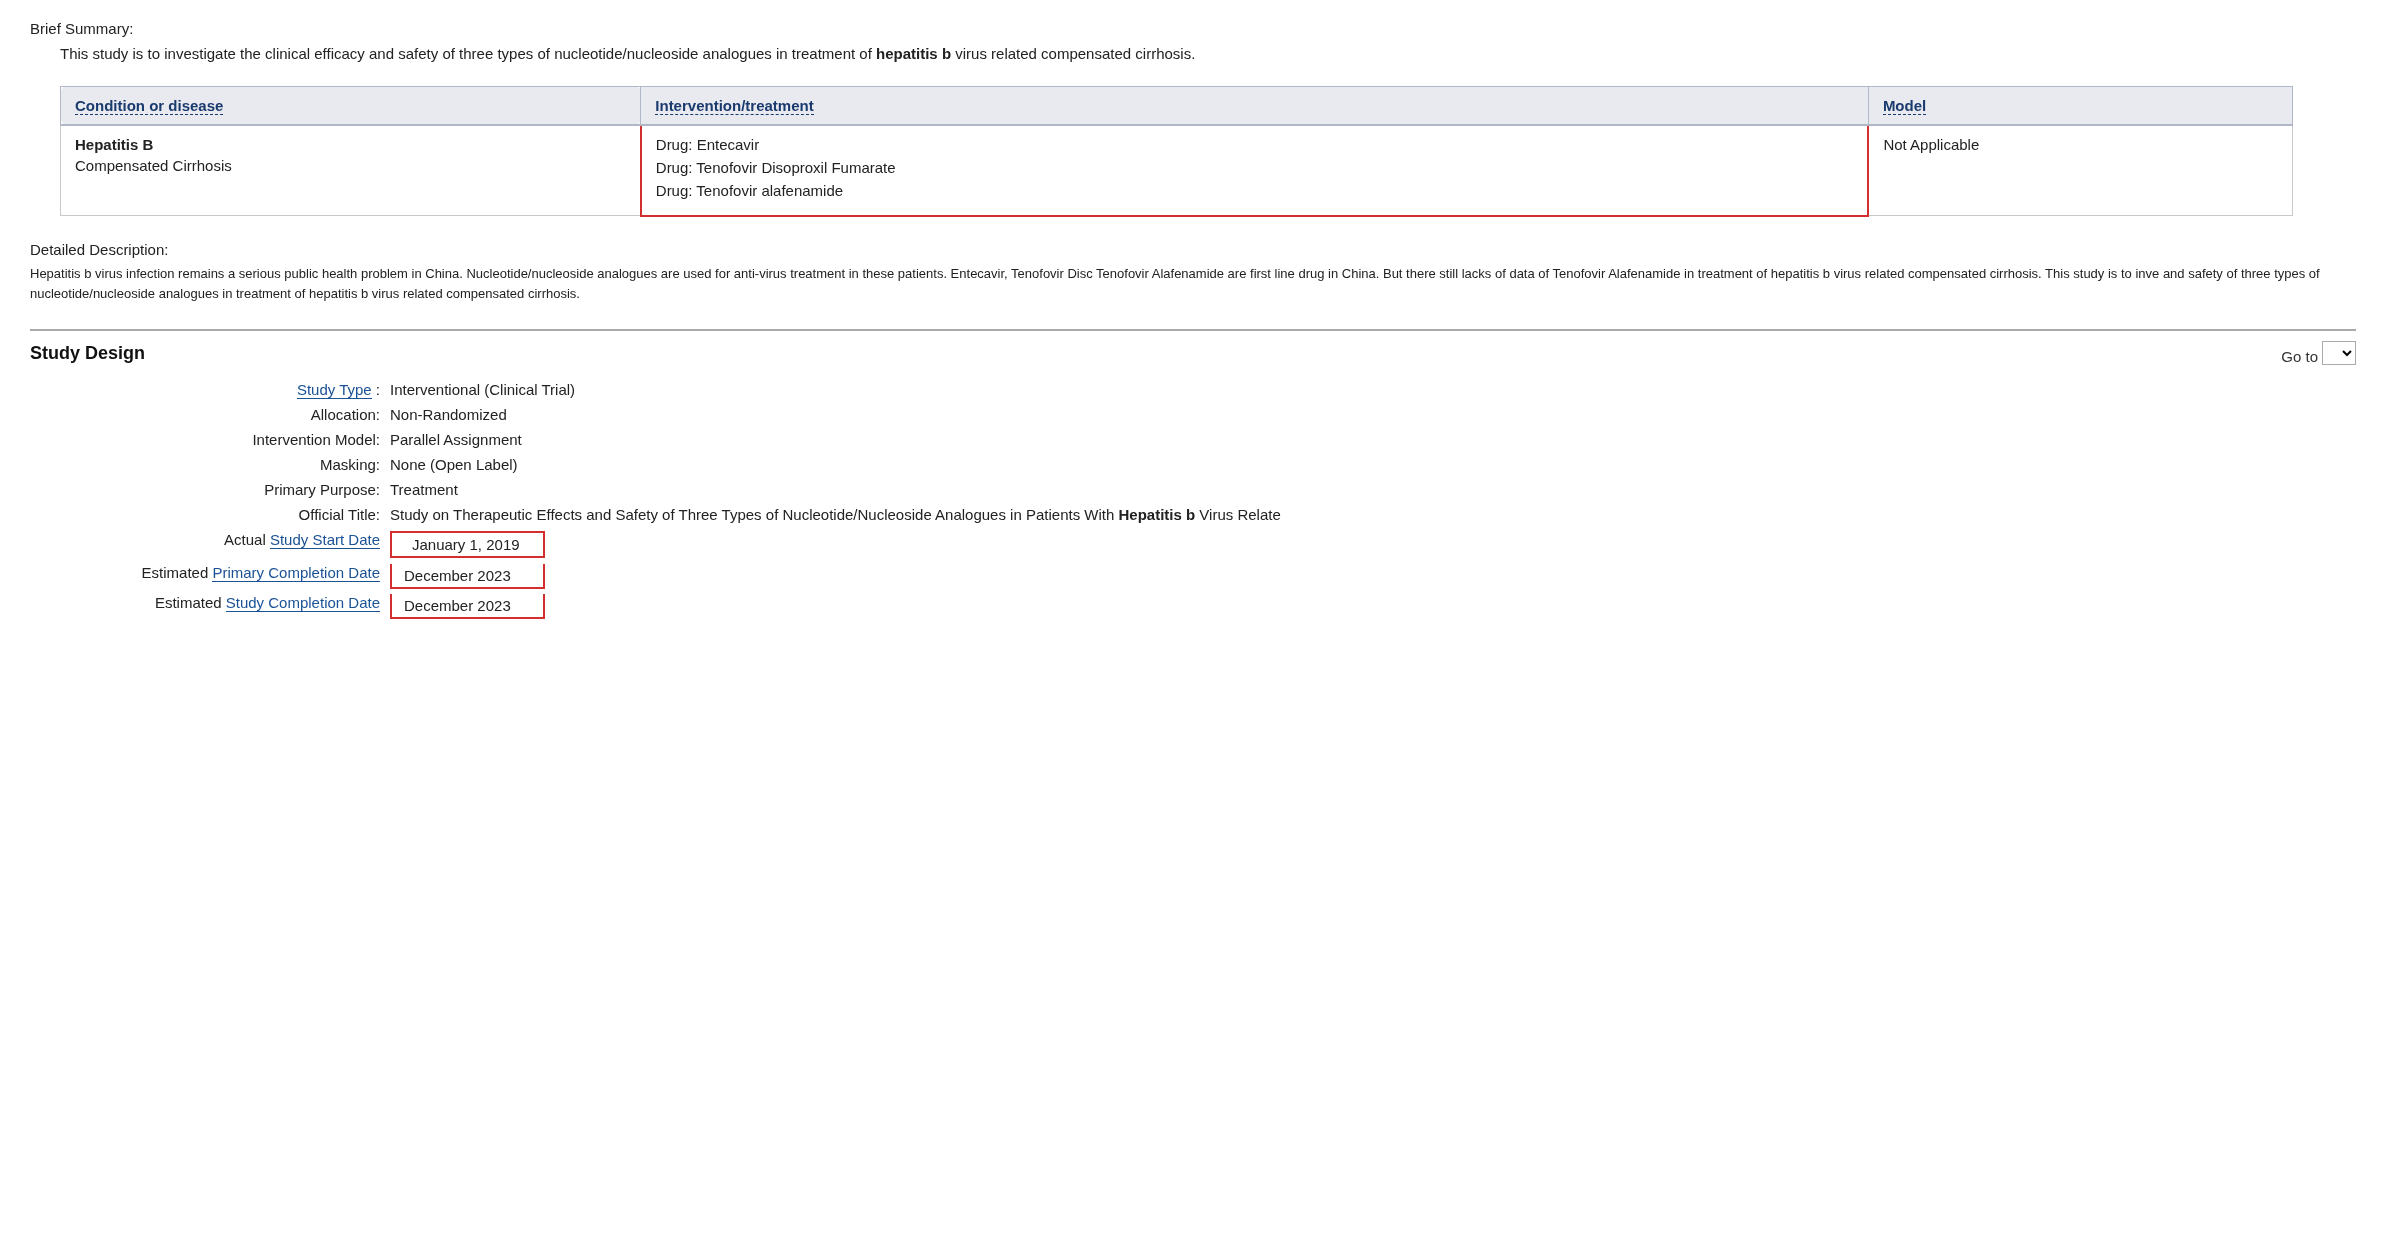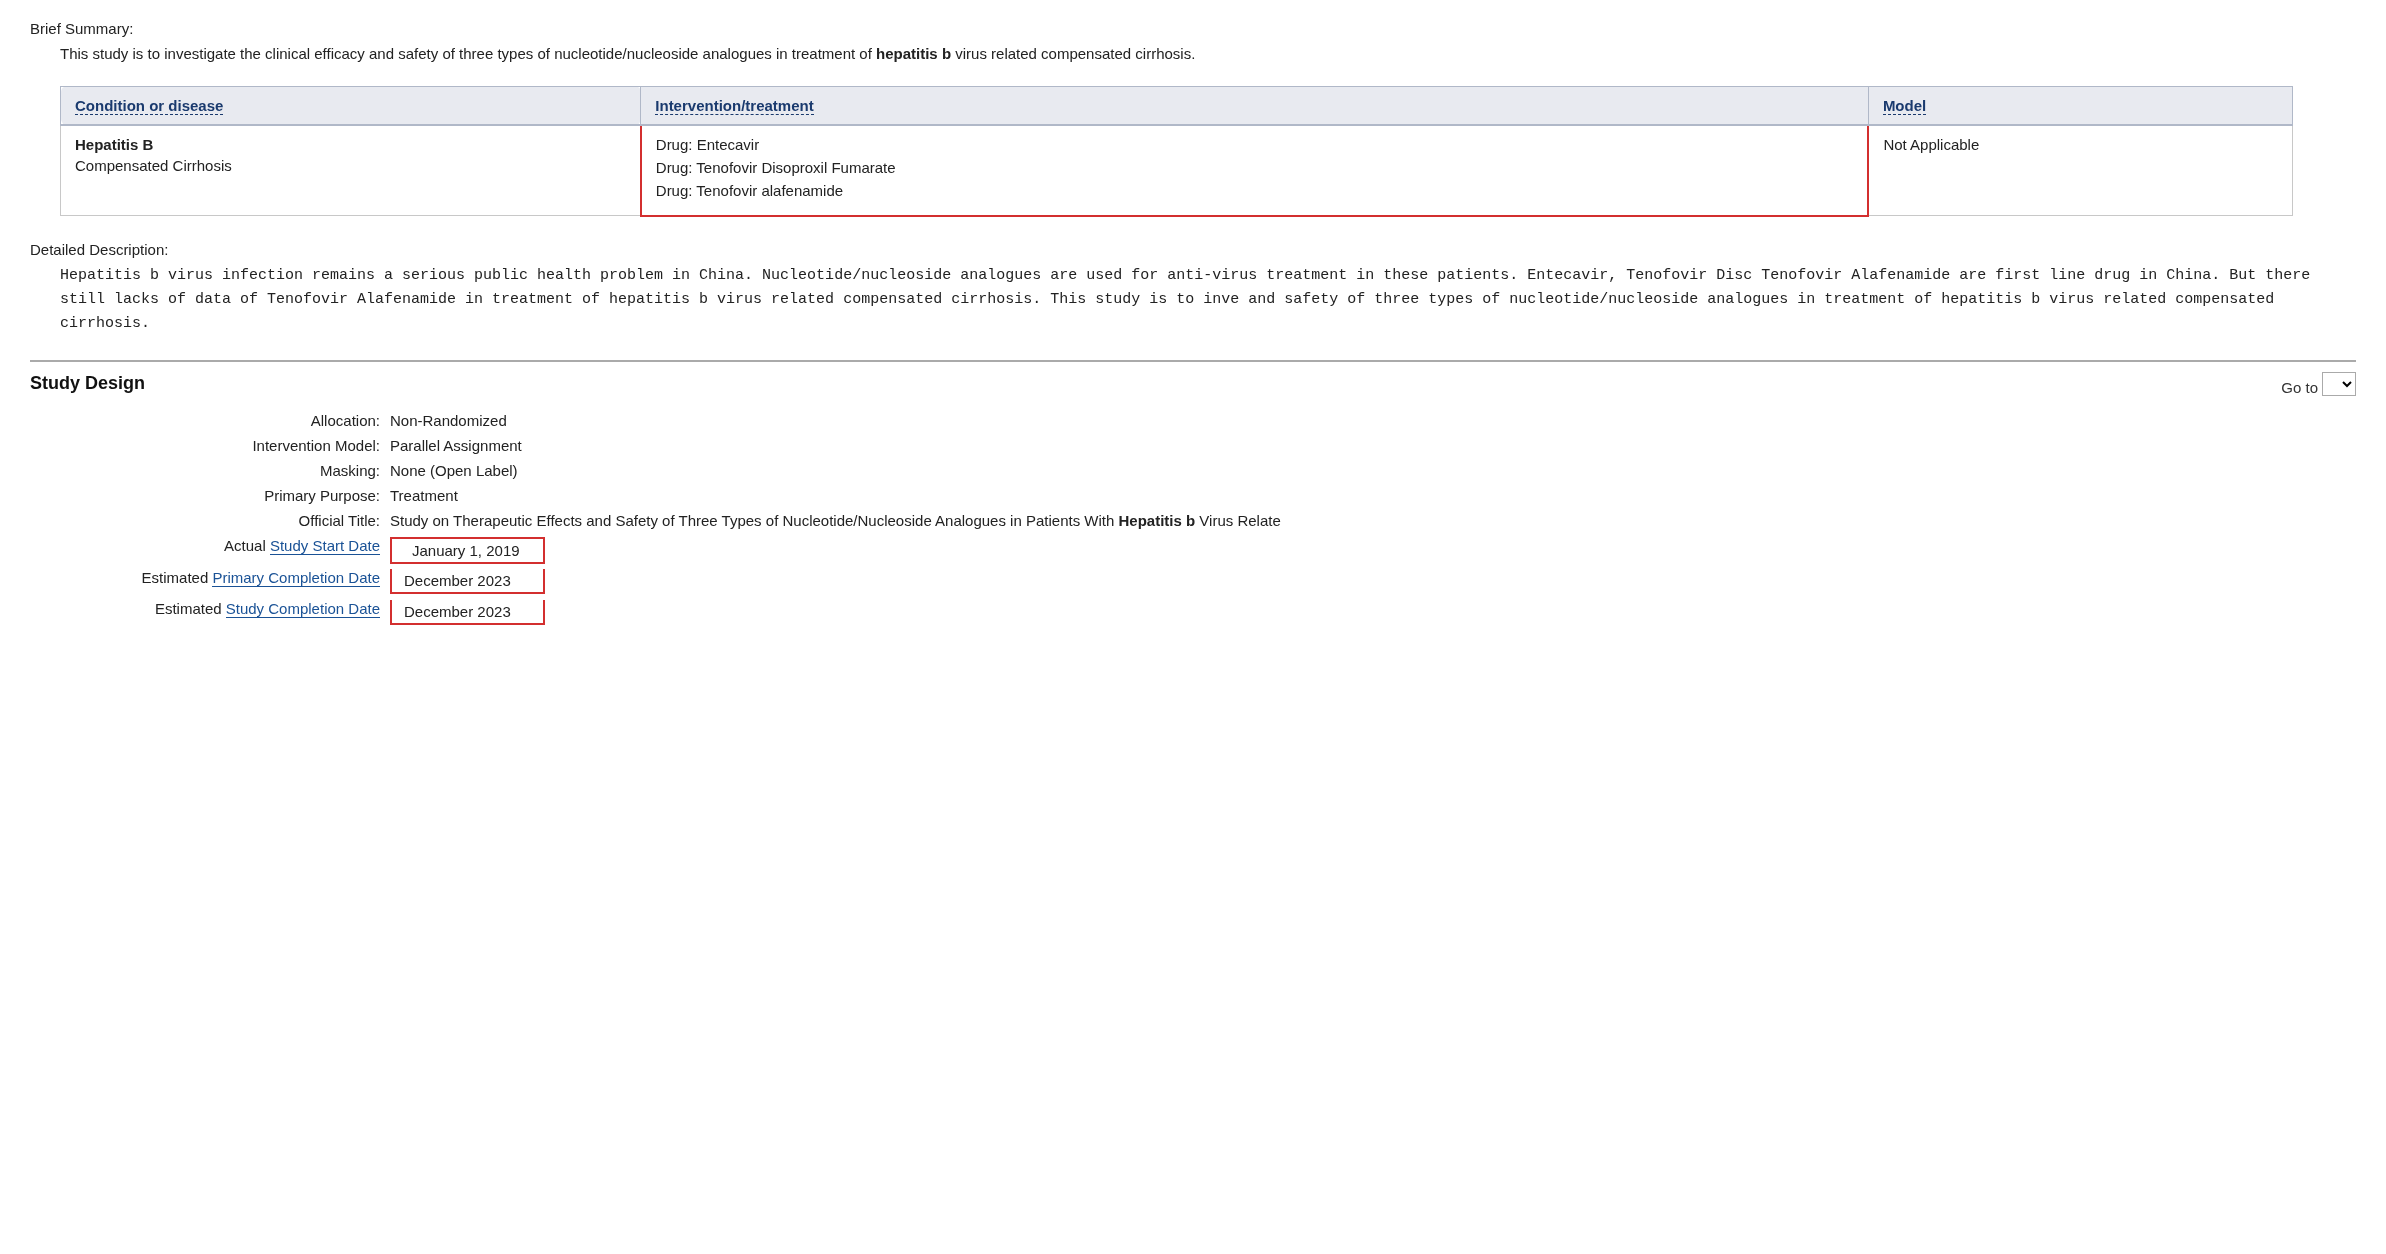--- a/index.html
+++ b/index.html
@@ -62,26 +62,24 @@
     .condition-secondary { color: #222; }
 
     .drug-item { margin-bottom: 6px; font-size: 15px; }
 
     
     .detailed-label {
       font-size: 15px;
       margin-bottom: 6px;
     }
     .detailed-text {
-      margin-left: 30px;
-      font-size: 15px;
+      font-size: 13px;
       line-height: 1.6;
       margin-bottom: 24px;
       overflow: hidden;
-      font-family: Liberation Mono, monospace;
     }
 
     
     .study-design-header {
       display: flex;
       align-items: center;
       justify-content: space-between;
       border-top: 2px solid #aaa;
       padding-top: 10px;
       margin-bottom: 16px;
@@ -187,20 +185,26 @@
     <div class="goto-area">
       <span>Go to</span>
       <select class="goto-dropdown">
         <option></option>
       </select>
     </div>
   </div>
 
   <div class="study-fields">
 
+    <div class="field-row">
+      <div class="field-label">
+        <a class="field-label-link">Study Type</a> :
+      </div>
+      <div class="field-value">Interventional  (Clinical Trial)</div>
+    </div>
 
 
     <div class="field-row">
       <div class="field-label">Allocation:</div>
       <div class="field-value">Non-Randomized</div>
     </div>
 
     <div class="field-row">
       <div class="field-label">Intervention Model:</div>
       <div class="field-value">Parallel Assignment</div>

